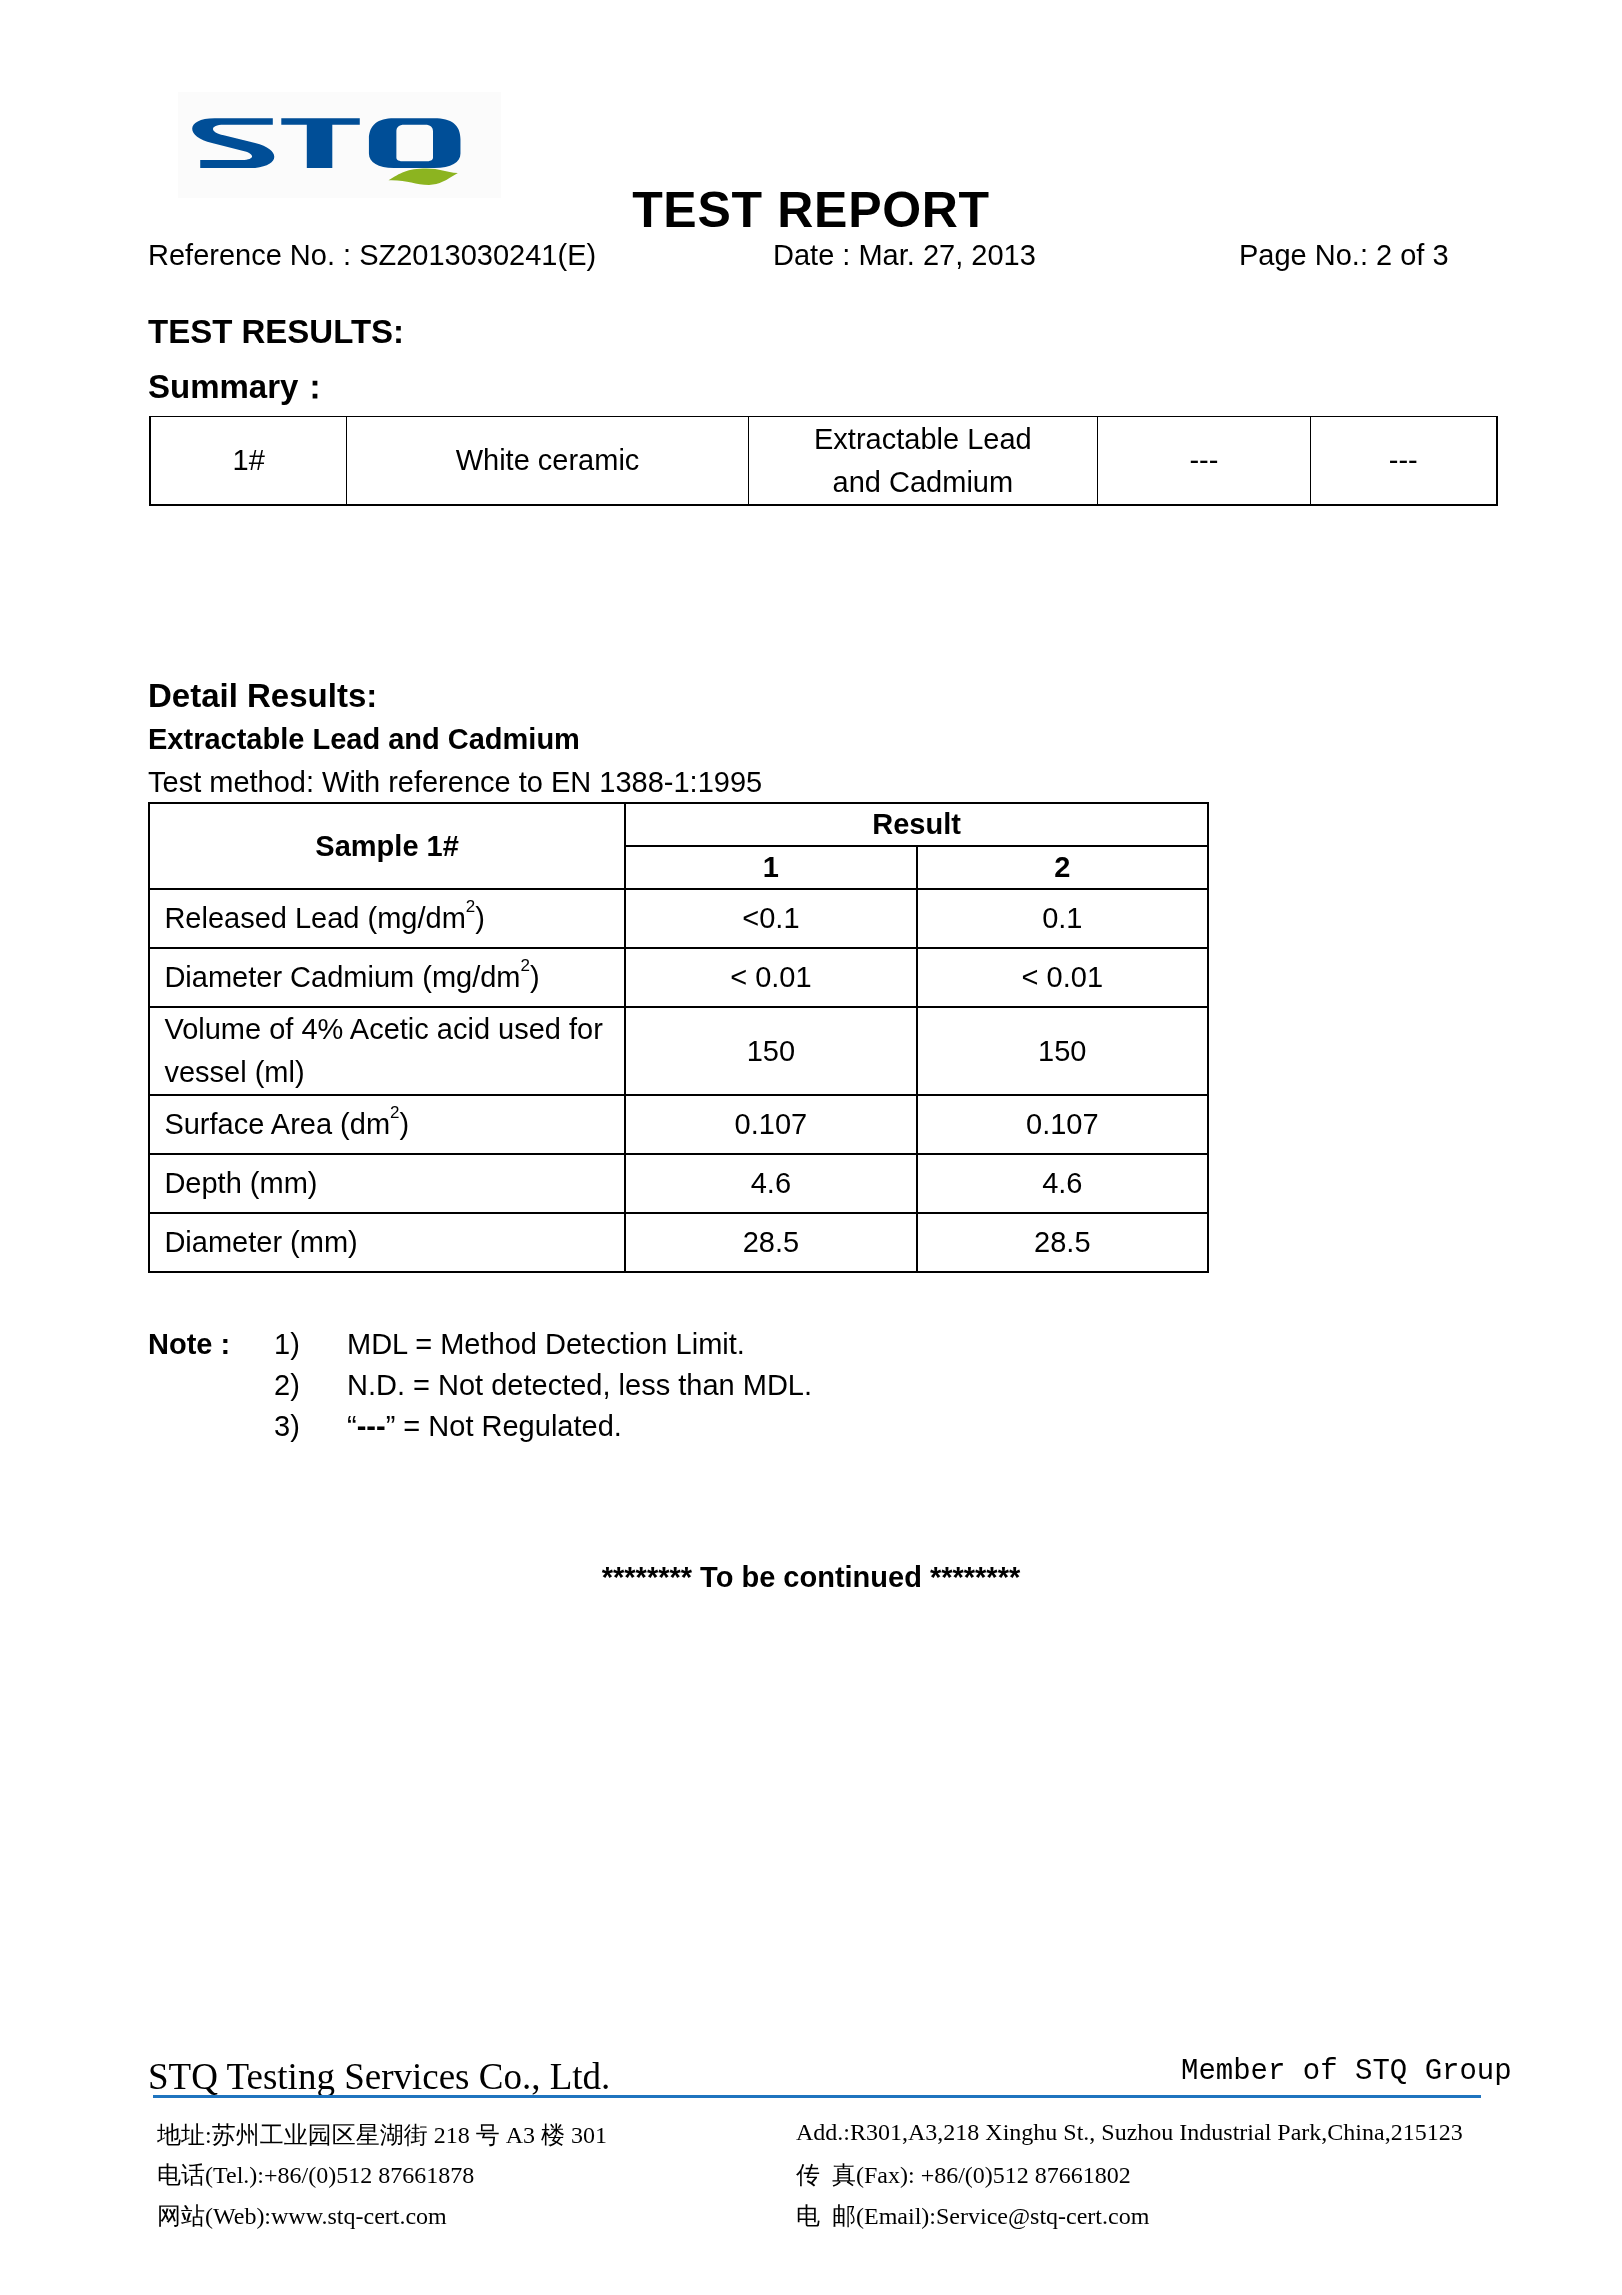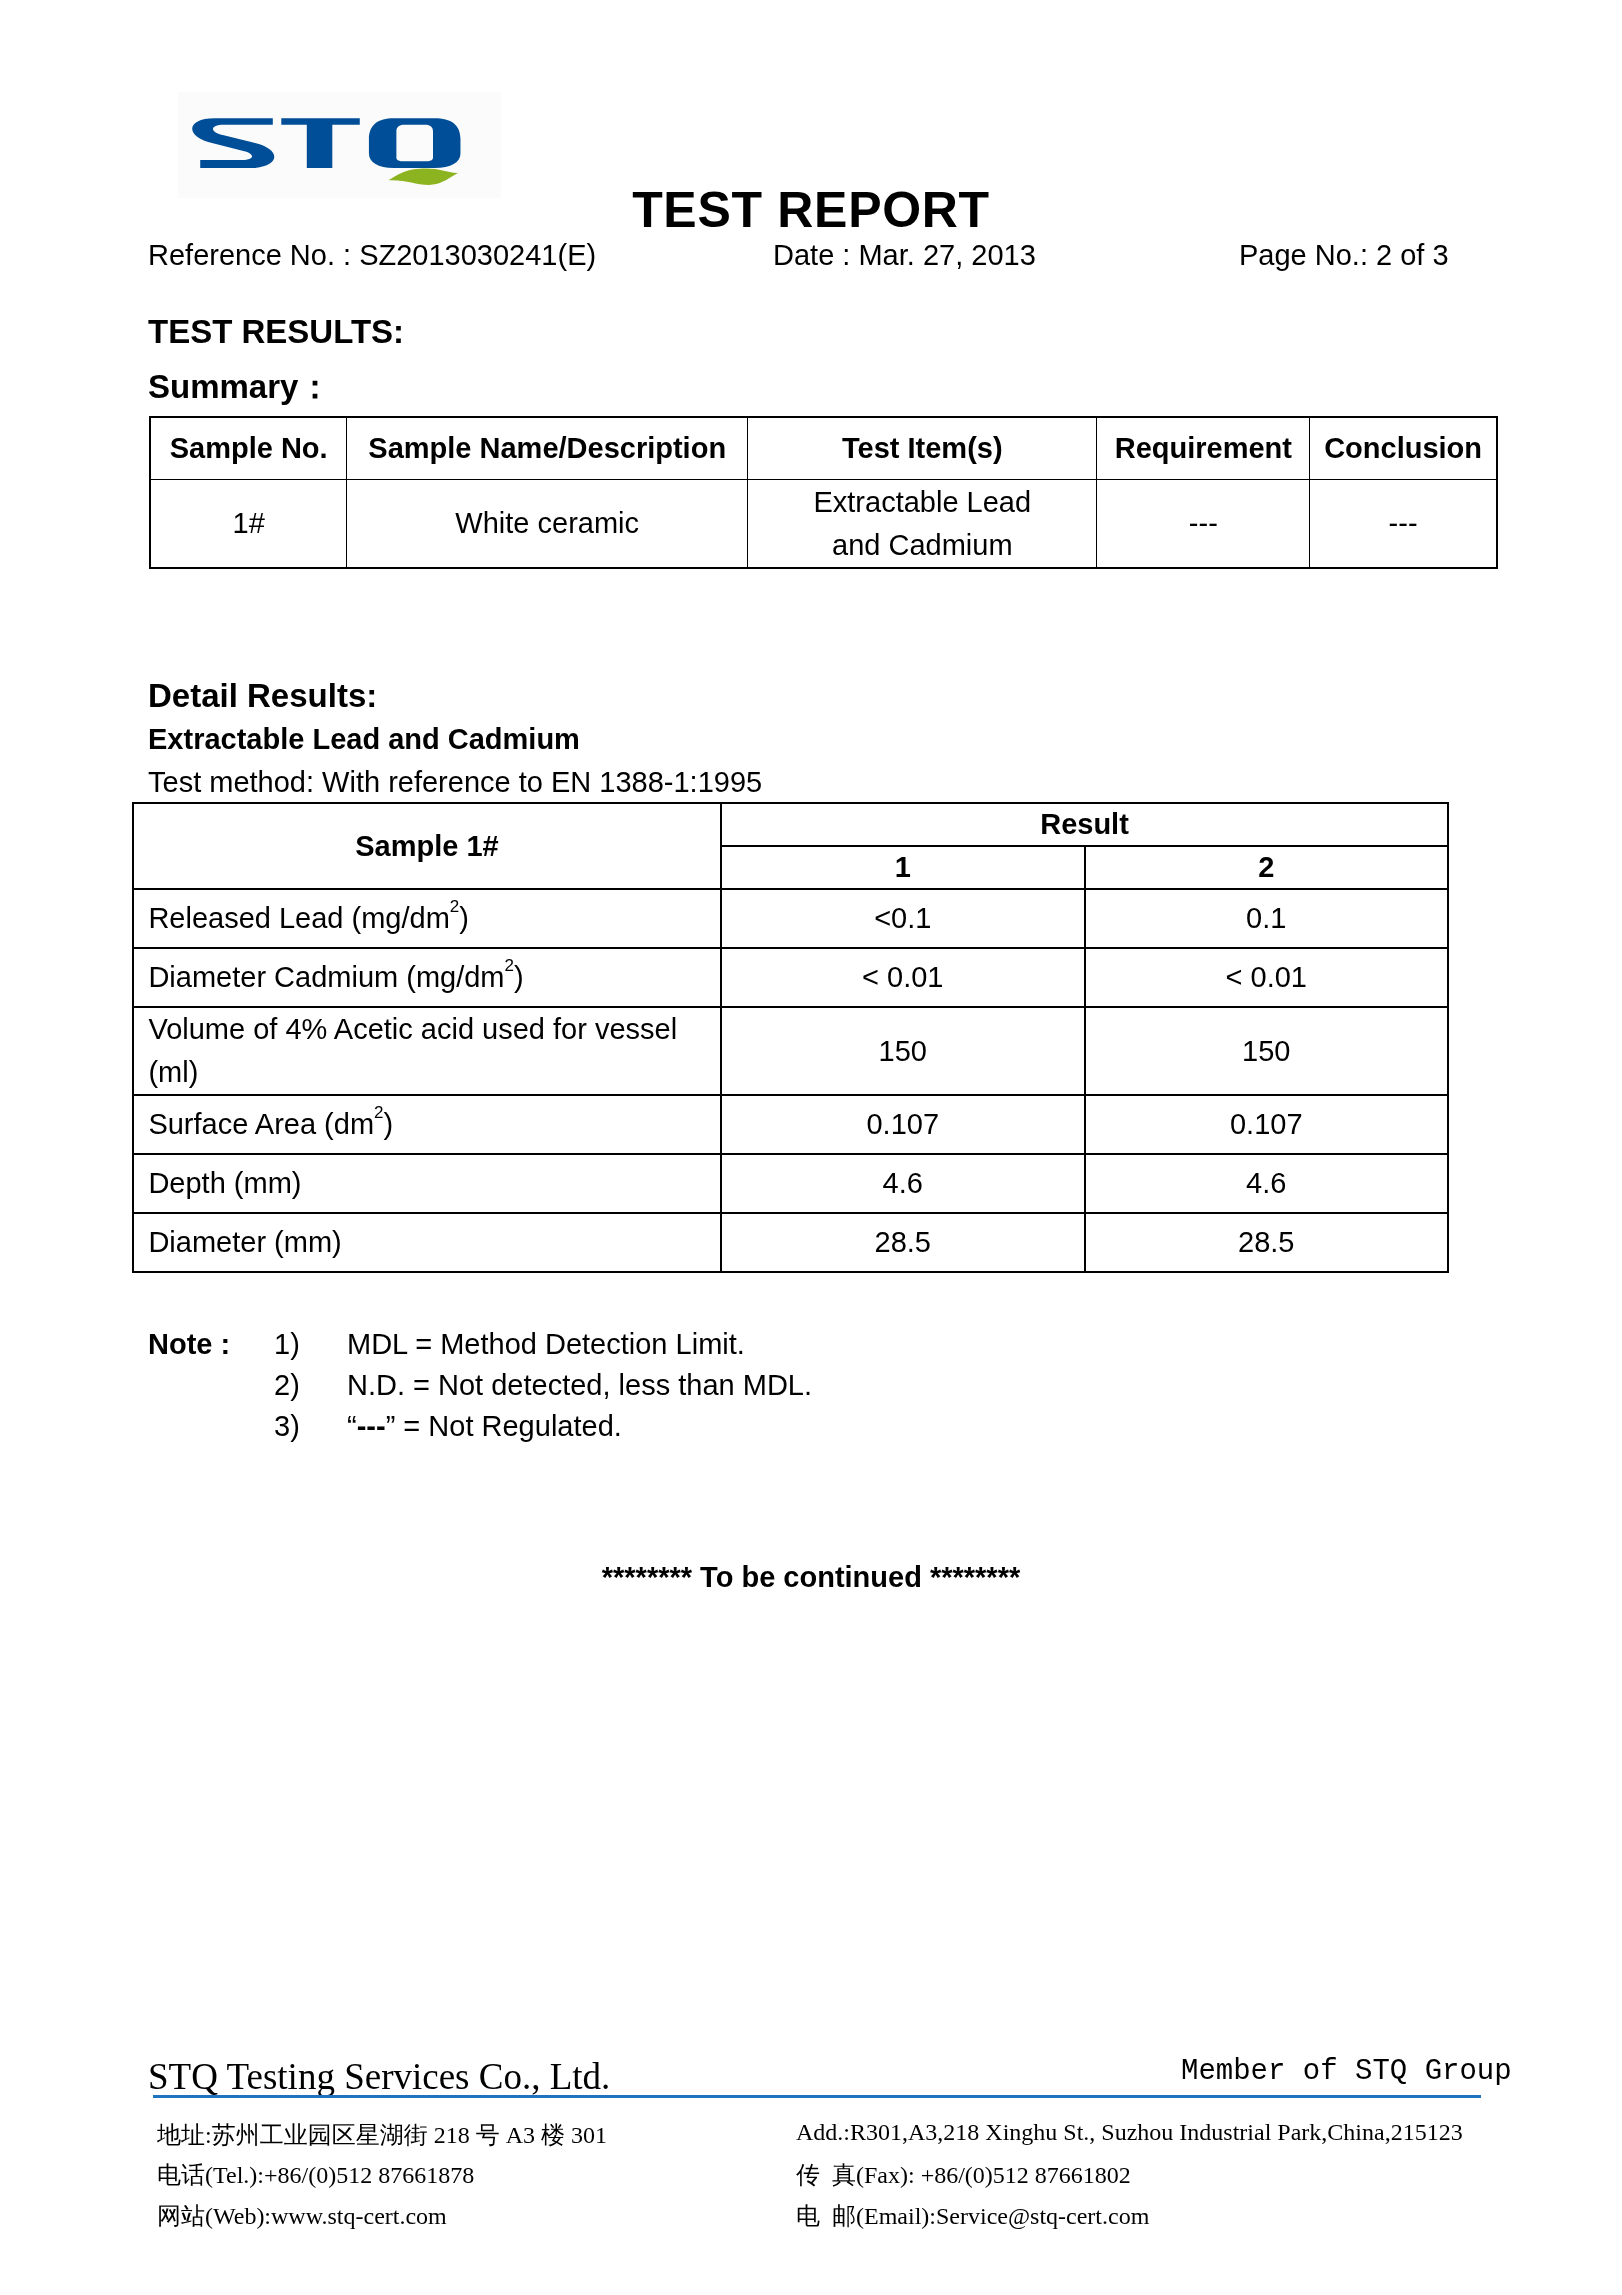--- a/index.html
+++ b/index.html
@@ -38,21 +38,21 @@
     .summary-table .outer-top th { border-top: 2.6px solid #000; }
     .summary-table tr.last td { border-bottom: 2.6px solid #000; }
     .summary-table .c1 { width: 196px; }
     .summary-table .c2 { width: 401px; }
     .summary-table .c3 { width: 349px; }
     .summary-table .c4 { width: 212px; }
     .summary-table .c5 { width: 186px; border-right: 2.6px solid #000; }
     .summary-table .first { border-left: 2.6px solid #000; }
 
     
-    .detail-table { left: 132px; top: 802px; width: 1317px; }
+    .detail-table { left: 148px; top: 802px; width: 1061px; }
     .detail-table th, .detail-table td { border-width: 2.6px; }
     .detail-table th.res-head { height: 41px; }
     .detail-table th.sub-head { height: 41px; border-left-width: 1.3px; }
     .detail-table th.sub-head.second { border-left-width: 1.3px; }
     .detail-table td { height: 57px; }
     .detail-table td.label { text-align: left; padding-left: 14.4px; width: 567px; }
     .detail-table td.val { text-align: center; width: 359px; }
     .detail-table td.val.v2 { border-left-width: 1.3px; }
     .detail-table td.label.tall { line-height: 43px; height: 84px; }
     sup { font-size: 17px; vertical-align: top; position: relative; top: -5.2px; }
@@ -93,27 +93,20 @@
 <div class="abs title">TEST REPORT</div>
 <div class="abs meta meta-ref">Reference No. : SZ2013030241(E)</div>
 <div class="abs meta meta-date">Date : Mar. 27, 2013</div>
 <div class="abs meta meta-page">Page No.: 2 of 3</div>
 
 <div class="abs h-section h-results">TEST RESULTS:</div>
 <div class="abs h-section h-summary">Summary：</div>
 
 <table class="summary-table">
   <tbody>
-      <tr class="outer-top">
-    <th class="c1 first">Sample No.</th>
-    <th class="c2">Sample Name/Description</th>
-    <th class="c3">Test Item(s)</th>
-    <th class="c4">Requirement</th>
-    <th class="c5">Conclusion</th>
-  </tr>
   <tr class="last">
     <td class="c1 first">1#</td>
     <td class="c2">White ceramic</td>
     <td class="c3">
           <div style="width:262px;margin:0 auto;">Extractable Lead and Cadmium</div>
         </td>
     <td class="c4">---</td>
     <td class="c5">---</td>
   </tr>
 </tbody>

